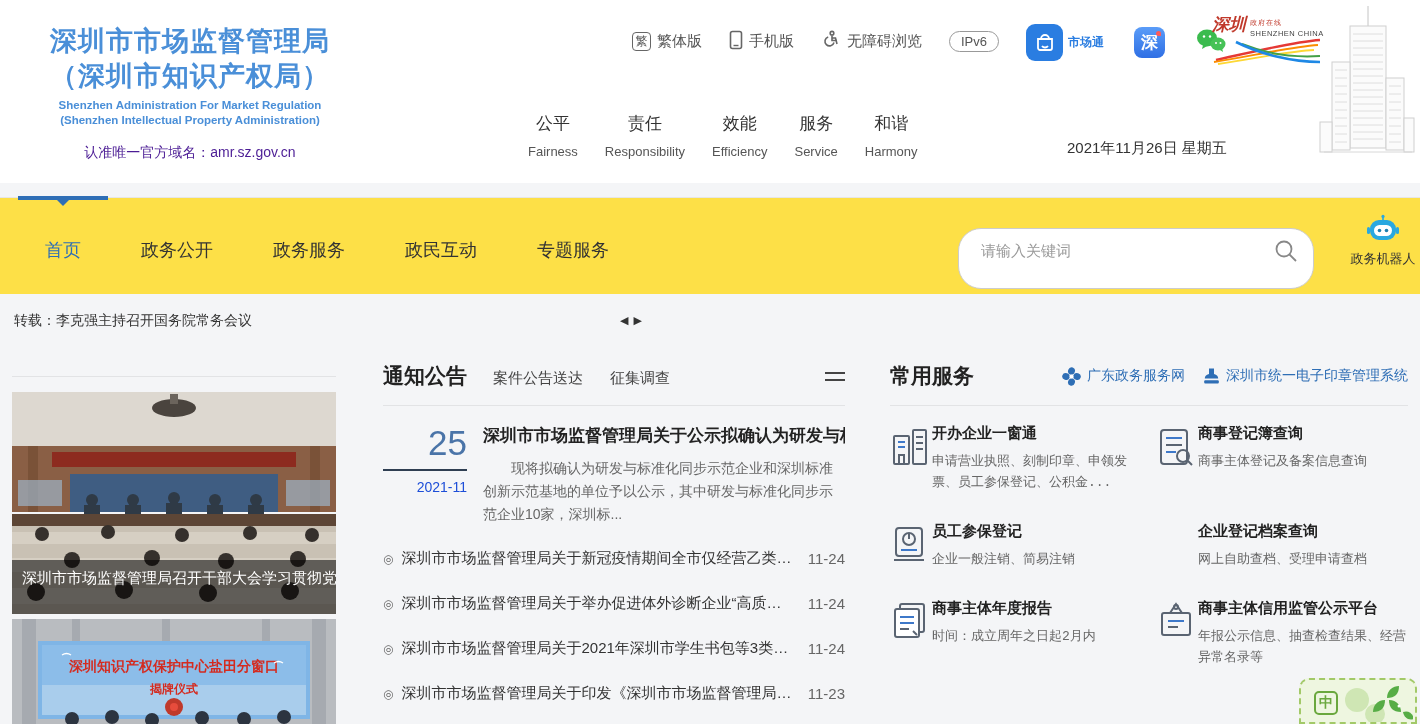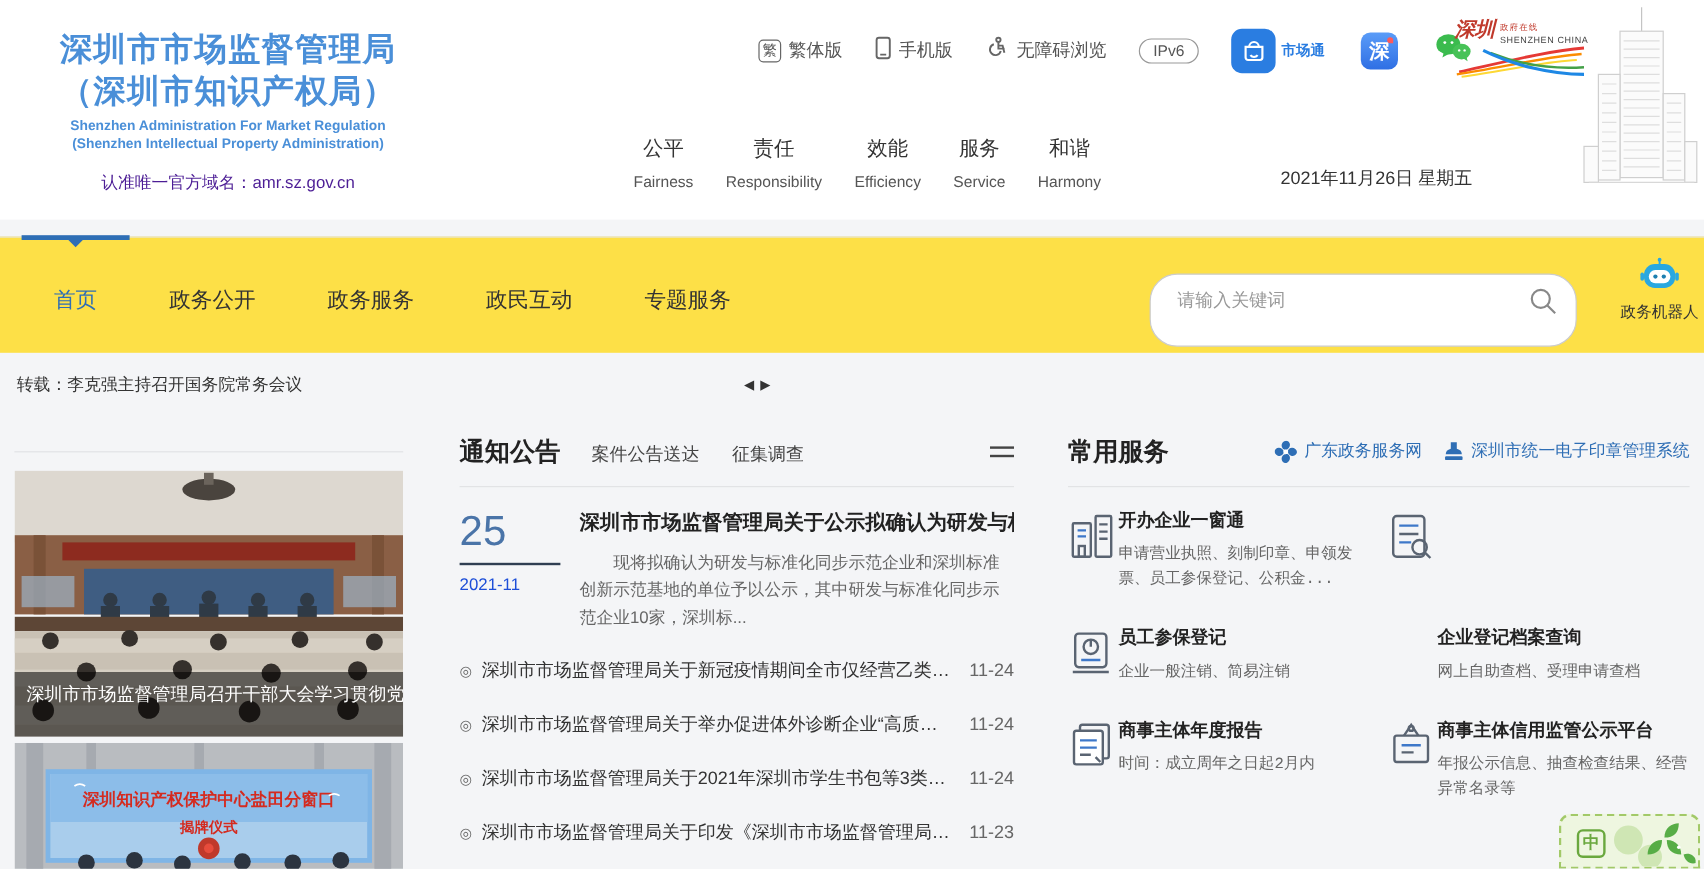--- a/index.html
+++ b/index.html
@@ -66,21 +66,21 @@
 
   .col-mid { position:absolute; left:383px; top:362px; width:462px; }
   .sec-head { display:flex; align-items:baseline; border-bottom:1px solid #e2e3e5; padding-bottom:15px; }
   .sec-title { font-size:21px; font-weight:bold; color:#222; }
   .sec-tabs { display:flex; gap:27px; margin-left:26px; font-size:15px; color:#444; }
   .sec-tab { cursor:pointer; }
   .more-icon { margin-left:auto; align-self:center; cursor:pointer; }
   .more-icon i { display:block; width:20px; height:2px; background:#444; margin:5px 0; }
 
   .featured { display:flex; gap:16px; margin-top:18px; }
-  .date-box { width:84px; flex:none; text-align:left; }
+  .date-box { width:84px; flex:none; text-align:right; }
   .date-day { font-size:35px; color:#4a74a8; line-height:1.1; }
   .date-rule { border:0; border-top:2px solid #2f3e52; margin:6px 0 8px; }
   .date-month { font-size:14px; color:#1d4ed8; }
   .featured-body { min-width:0; }
   .featured-title { font-size:17px; font-weight:bold; color:#222; white-space:nowrap; overflow:hidden; cursor:pointer; }
   .featured-summary { margin-top:10px; font-size:14px; color:#666; line-height:1.65; text-indent:2em; }
   .notice-list { margin-top:10px; }
   .notice-row { display:flex; align-items:center; padding:13px 0; cursor:pointer; }
   .notice-bullet { font-size:12px; color:#666; margin-right:8px; flex:none; }
   .notice-title { flex:1; min-width:0; font-size:15px; color:#333; white-space:nowrap; overflow:hidden; text-overflow:ellipsis; }
@@ -444,20 +444,24 @@
       <span class="svc-icon">
         <svg width="40" height="42" viewBox="0 0 40 42" fill="none" stroke="#5a6472" stroke-width="2">
           <rect x="5" y="4" width="26" height="34" rx="3"></rect>
           <path d="M10 12h16" stroke="#3e78c9"></path>
           <path d="M10 19h16"></path>
           <path d="M10 26h10" stroke="#3e78c9"></path>
           <circle cx="27" cy="30" r="6"></circle>
           <line x1="31.5" y1="34.5" x2="36" y2="39"></line>
         </svg>
       </span>
+      <span>
+        <div class="svc-title">商事登记簿查询</div>
+        <div class="svc-desc">商事主体登记及备案信息查询</div>
+      </span>
     </div>
 
     <div class="svc-item">
       <span class="svc-icon">
         <svg width="40" height="42" viewBox="0 0 40 42" fill="none" stroke="#5a6472" stroke-width="2">
           <rect x="6" y="4" width="26" height="28" rx="3"></rect>
           <circle cx="19" cy="15" r="6"></circle>
           <line x1="19" y1="9" x2="19" y2="15"></line>
           <path d="M11 26h16" stroke="#3e78c9"></path>
           <path d="M4 36h30"></path>

